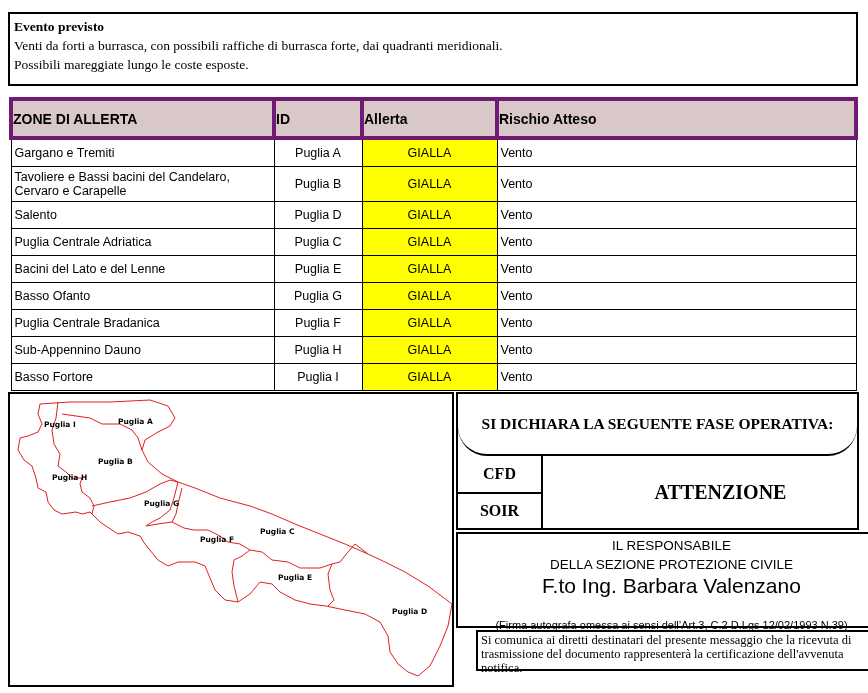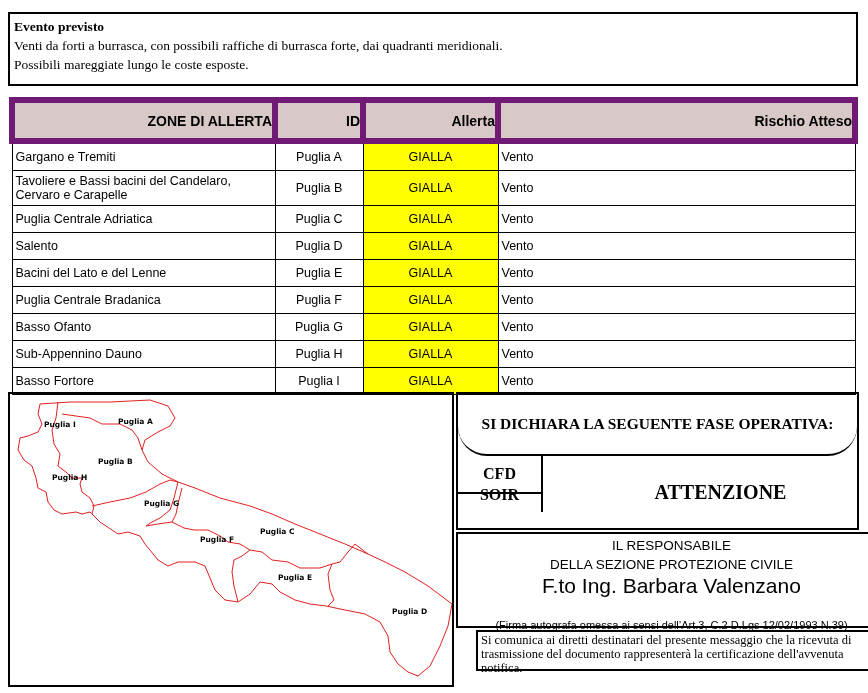--- a/index.html
+++ b/index.html
@@ -12,21 +12,21 @@
     padding: 3px 4px;
   }
   .evento .title { font-weight: bold; }
 
   table.zone {
     position: absolute; left: 9px; top: 97px; width: 849px;
     border-collapse: collapse; font-family: "Liberation Sans", sans-serif; font-size: 12.5px;
   }
   table.zone th {
     background: #d9c8c8; font-weight: bold; font-size: 14px; height: 35px;
-    border: 6px solid #701a75; text-align: right; padding: 0;
+    border: 4px solid #701a75; text-align: left; padding: 0;
   }
   table.zone td { border: 1px solid #000; padding: 0 3px; height: 26px; line-height: 14px; }
   table.zone tr.tall td { height: 34px; }
   td.zname { width: 256px; margin-left: 44px; }
   td.zid { width: 81px; text-align: center; }
   td.zall { width: 128px; text-align: center; background: #ffff00; margin-left: 31px; }
   td.zrisk { }
 
   .mapbox {
     position: absolute; left: 8px; top: 392px; width: 446px; height: 295px;
@@ -41,21 +41,21 @@
   .fase .head {
     position: absolute; left: 0; top: 0; right: 0; height: 60px; border-bottom: 2px solid #000;
     display: flex; align-items: center; justify-content: center;
     font-weight: bold; font-size: 15.5px; border-radius: 29px;
   }
   .fase .cfd, .fase .soir {
     position: absolute; left: 0; width: 85px; height: 37px; display: flex; align-items: center; justify-content: center;
     font-weight: bold; font-size: 16px; border-right: 2px solid #000; box-sizing: border-box;
   }
   .fase .cfd { top: 62px; border-bottom: 2px solid #000; height: 38px; }
-  .fase .soir { top: 84px; height: 34px; }
+  .fase .soir { top: 100px; height: 34px; }
   .fase .stato {
     position: absolute; left: 85px; top: 62px; right: 0; bottom: 0;
     display: flex; align-items: center; justify-content: center;
     font-weight: bold; font-size: 20px; padding-left: 41px;
   }
 
   .resp {
     position: absolute; left: 456px; top: 532px; width: 431px; height: 96px;
     border: 2px solid #000; box-sizing: border-box; text-align: center;
     font-family: "Liberation Sans", sans-serif;
@@ -97,46 +97,46 @@
       <td class="zall">GIALLA</td>
       <td class="zrisk">Vento</td>
     </tr>
     <tr class="tall">
       <td class="zname">Tavoliere e Bassi bacini del Candelaro, Cervaro e Carapelle</td>
       <td class="zid">Puglia B</td>
       <td class="zall">GIALLA</td>
       <td class="zrisk">Vento</td>
     </tr>
     <tr>
-      <td class="zname">Puglia Centrale Adriatica</td>
-      <td class="zid">Puglia C</td>
+      <td class="zname">Salento</td>
+      <td class="zid">Puglia D</td>
       <td class="zall">GIALLA</td>
       <td class="zrisk">Vento</td>
     </tr>
     <tr>
-      <td class="zname">Salento</td>
-      <td class="zid">Puglia D</td>
+      <td class="zname">Puglia Centrale Adriatica</td>
+      <td class="zid">Puglia C</td>
       <td class="zall">GIALLA</td>
       <td class="zrisk">Vento</td>
     </tr>
     <tr>
       <td class="zname">Bacini del Lato e del Lenne</td>
       <td class="zid">Puglia E</td>
       <td class="zall">GIALLA</td>
       <td class="zrisk">Vento</td>
     </tr>
     <tr>
-      <td class="zname">Puglia Centrale Bradanica</td>
-      <td class="zid">Puglia F</td>
+      <td class="zname">Basso Ofanto</td>
+      <td class="zid">Puglia G</td>
       <td class="zall">GIALLA</td>
       <td class="zrisk">Vento</td>
     </tr>
     <tr>
-      <td class="zname">Basso Ofanto</td>
-      <td class="zid">Puglia G</td>
+      <td class="zname">Puglia Centrale Bradanica</td>
+      <td class="zid">Puglia F</td>
       <td class="zall">GIALLA</td>
       <td class="zrisk">Vento</td>
     </tr>
     <tr>
       <td class="zname">Sub-Appennino Dauno</td>
       <td class="zid">Puglia H</td>
       <td class="zall">GIALLA</td>
       <td class="zrisk">Vento</td>
     </tr>
     <tr>

